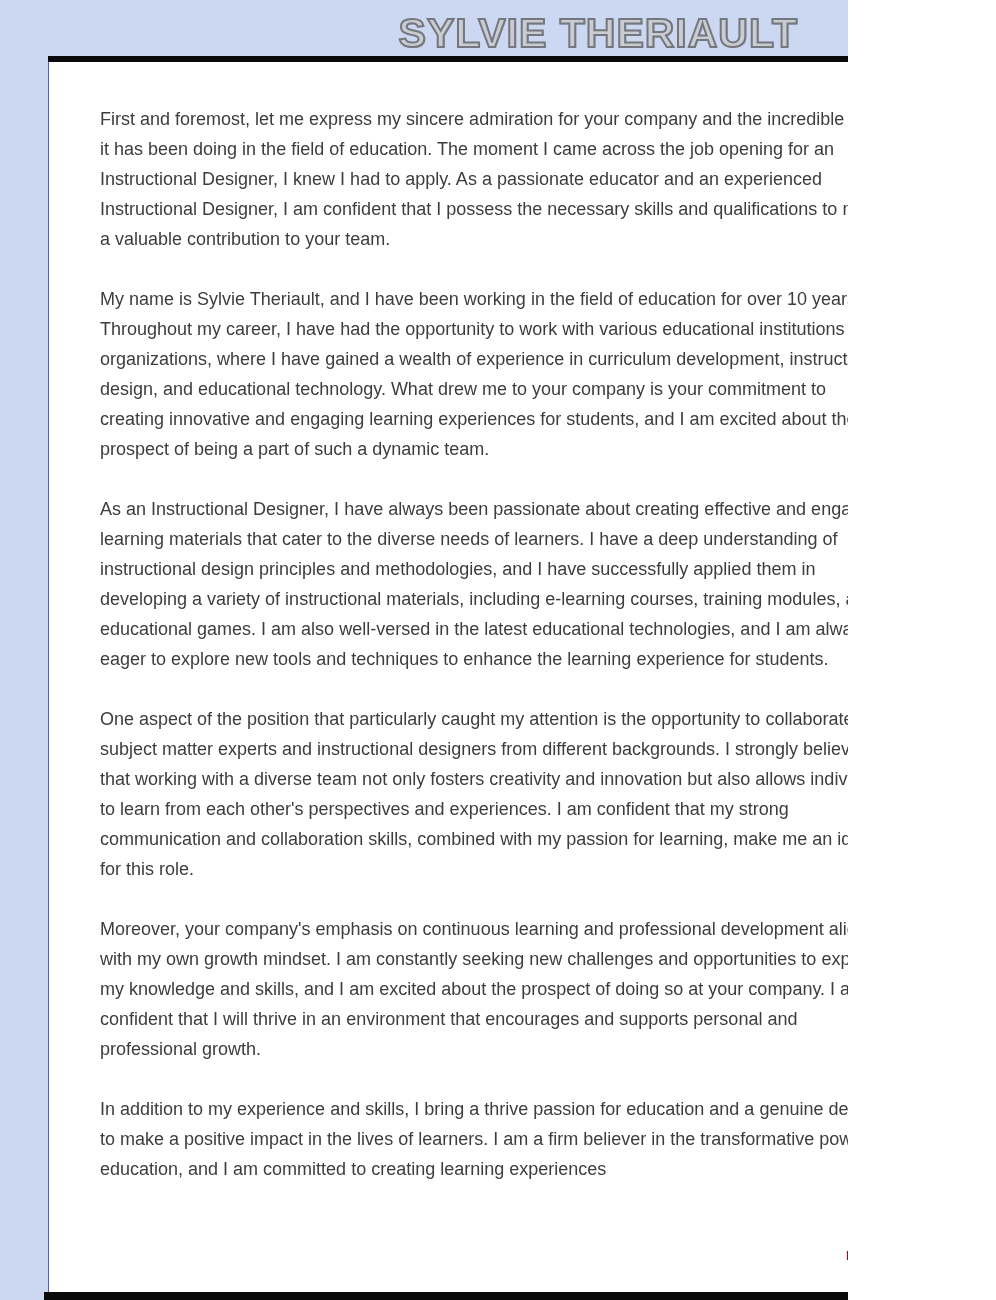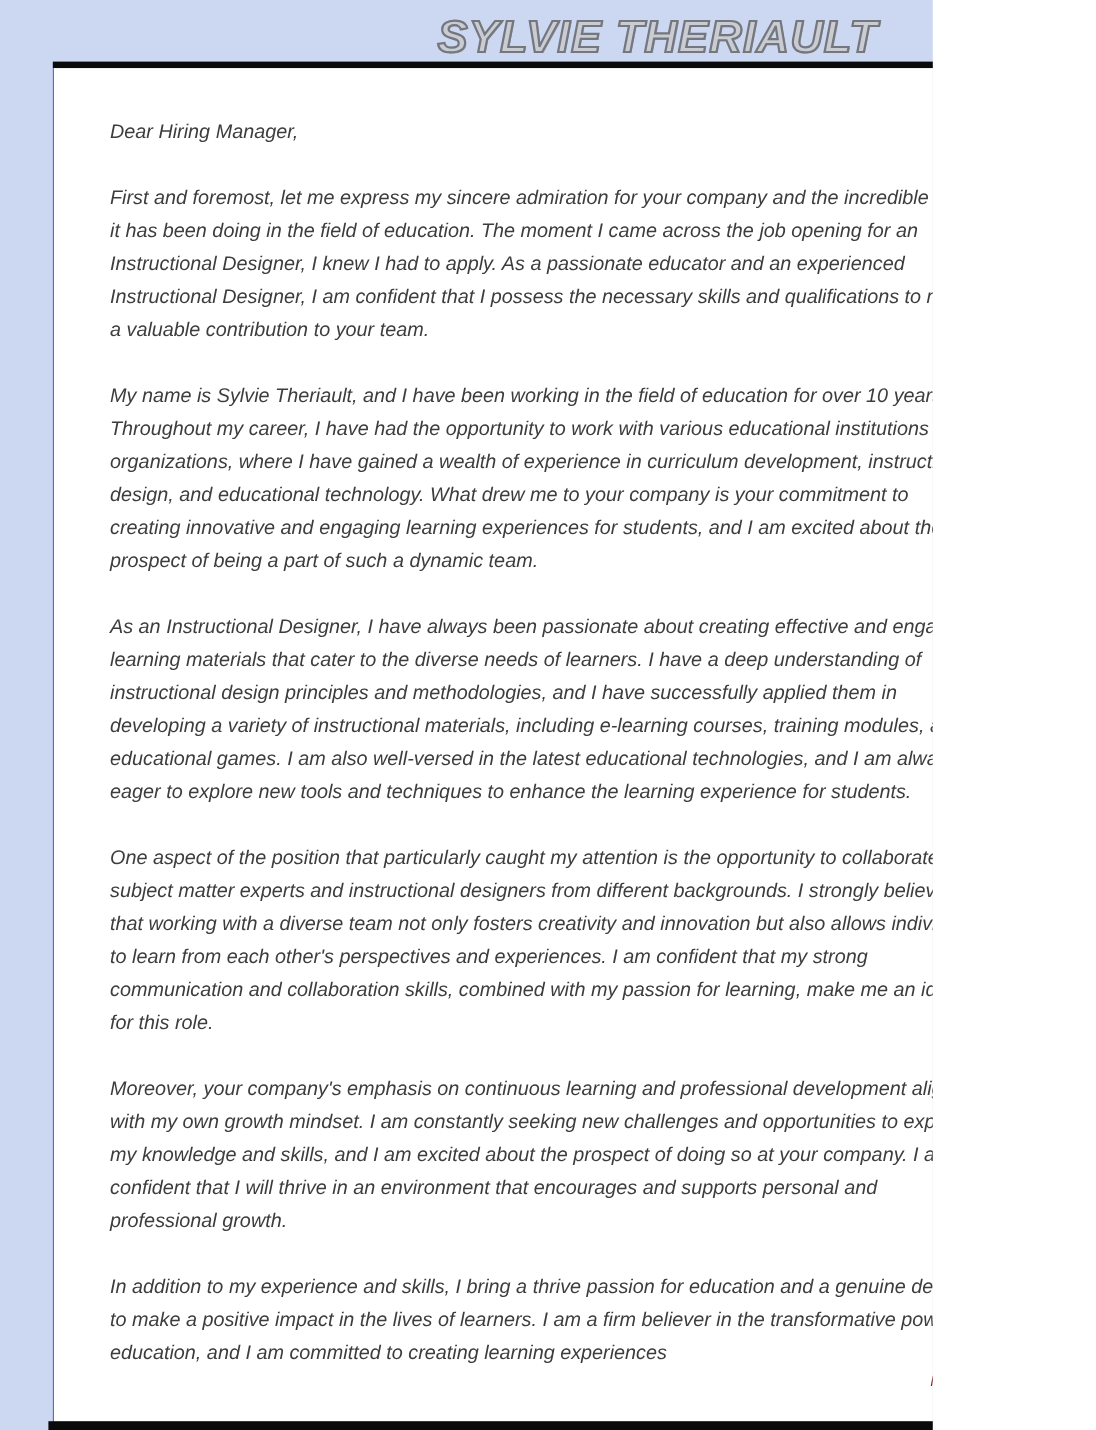--- a/index.html
+++ b/index.html
@@ -10,21 +10,20 @@
     overflow: hidden;
     font-family: "Liberation Sans", "DejaVu Sans", sans-serif;
   }
 
   .canvas {
     position: relative;
     width: 848px;
     height: 1300px;
     background: #ccd8f2;
     overflow: hidden;
-    font-style: italic;
   }
 
   .applicant-name {
     position: absolute;
     top: 10px;
     right: 50px;
     font-size: 41px;
     font-weight: 700;
     letter-spacing: 1px;
     color: #c9ccd2;
@@ -83,21 +82,20 @@
 </head>
 <body>
 
 <div class="canvas">
 
   <div class="applicant-name">SYLVIE THERIAULT</div>
 
   <div class="top-rule"></div>
 
   <div class="sheet">
-    <p>Dear Hiring Manager,</p>
 
     <p>First and foremost, let me express my sincere admiration for your company and the incredible work it has been doing in the field of education. The moment I came across the job opening for an Instructional Designer, I knew I had to apply. As a passionate educator and an experienced Instructional Designer, I am confident that I possess the necessary skills and qualifications to make a valuable contribution to your team.</p>
 
     <p>My name is Sylvie Theriault, and I have been working in the field of education for over 10 years. Throughout my career, I have had the opportunity to work with various educational institutions and organizations, where I have gained a wealth of experience in curriculum development, instructional design, and educational technology. What drew me to your company is your commitment to creating innovative and engaging learning experiences for students, and I am excited about the prospect of being a part of such a dynamic team.</p>
 
     <p>As an Instructional Designer, I have always been passionate about creating effective and engaging learning materials that cater to the diverse needs of learners. I have a deep understanding of instructional design principles and methodologies, and I have successfully applied them in developing a variety of instructional materials, including e-learning courses, training modules, and educational games. I am also well-versed in the latest educational technologies, and I am always eager to explore new tools and techniques to enhance the learning experience for students.</p>
 
     <p>One aspect of the position that particularly caught my attention is the opportunity to collaborate with subject matter experts and instructional designers from different backgrounds. I strongly believe that working with a diverse team not only fosters creativity and innovation but also allows individuals to learn from each other's perspectives and experiences. I am confident that my strong communication and collaboration skills, combined with my passion for learning, make me an ideal fit for this role.</p>
 
     <p>Moreover, your company's emphasis on continuous learning and professional development aligns with my own growth mindset. I am constantly seeking new challenges and opportunities to expand my knowledge and skills, and I am excited about the prospect of doing so at your company. I am confident that I will thrive in an environment that encourages and supports personal and professional growth.</p>

